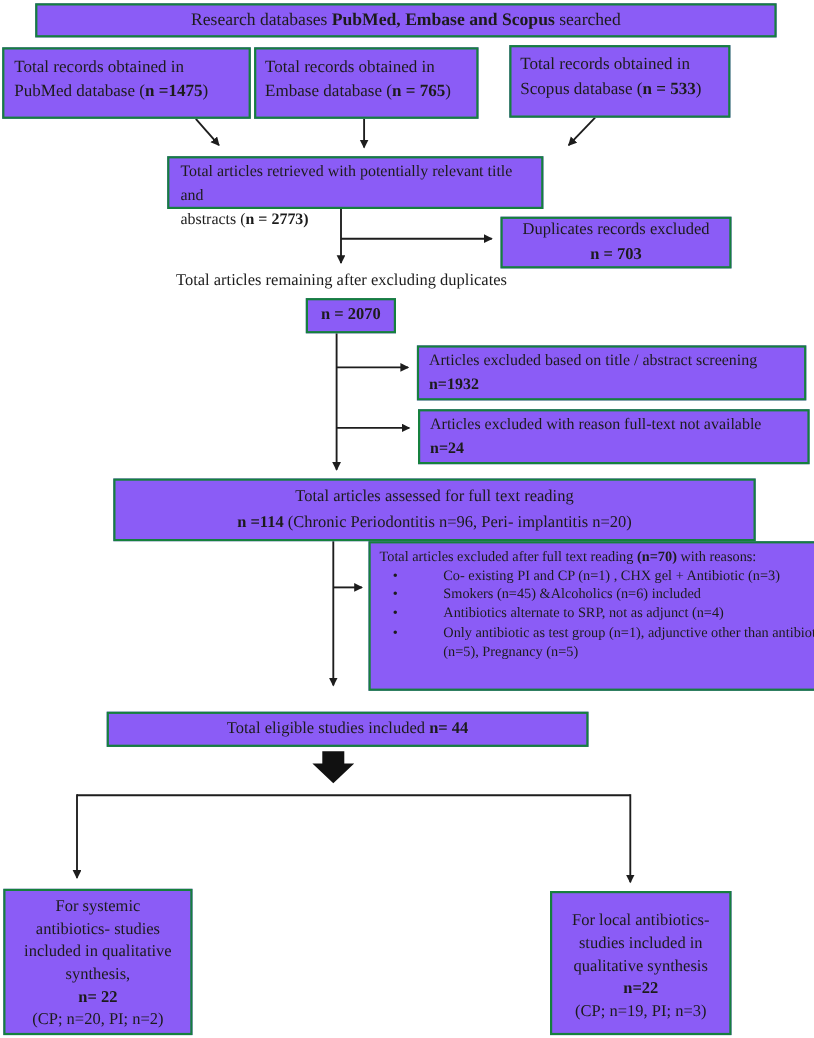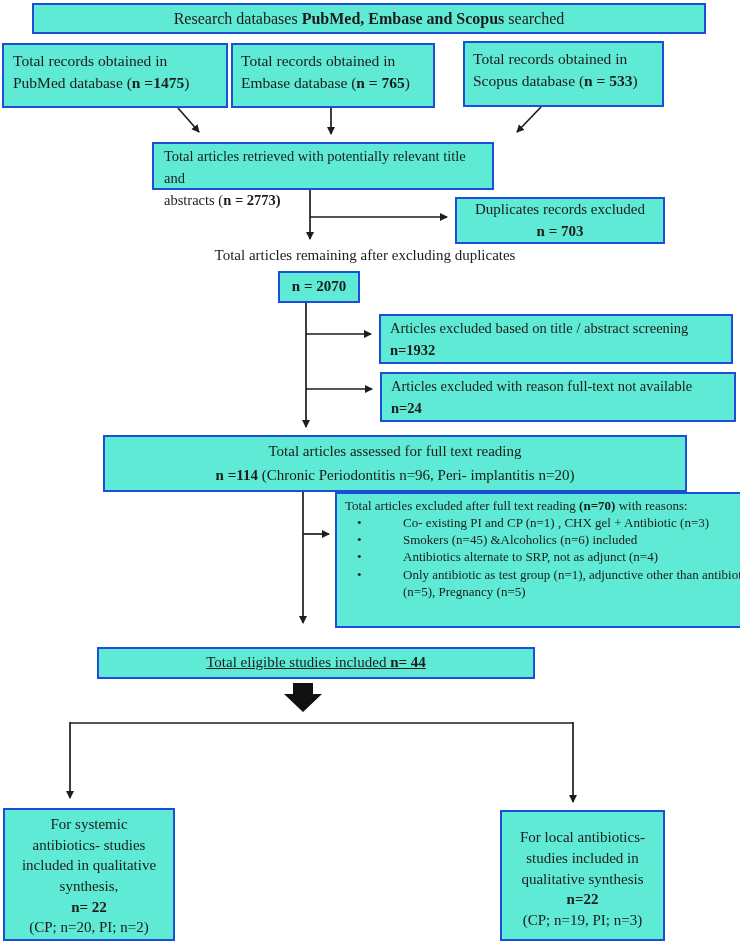--- a/index.html
+++ b/index.html
@@ -8,43 +8,43 @@
     width:740px; height:944px;
     background:#ffffff;
     font-family:"Liberation Serif","DejaVu Serif",serif;
     color:#1c1c1c;
     overflow:hidden;
   }
   #connectors { position:absolute; left:0; top:0; width:740px; height:944px; }
   .box {
     position:absolute;
     box-sizing:border-box;
-    border:2px solid #1d4ed8;
-    background:#5eead4;
+    border:2px solid #15803d;
+    background:#8b5cf6;
     line-height:1.45;
   }
   .flexc { display:flex; flex-direction:column; align-items:center; justify-content:center; text-align:center; }
   b { font-weight:bold; }
   .ln { display:block; }
 
   #header-box   { left:32px;  top:3px;   width:674px; height:31px; font-size:16px; }
   #pubmed-box   { left:2px;   top:43px;  width:226px; height:65px; font-size:15.5px; padding:5px 9px; }
   #embase-box   { left:231px; top:43px;  width:204px; height:65px; font-size:15.5px; padding:5px 8px; }
   #scopus-box   { left:463px; top:41px;  width:201px; height:66px; font-size:15.5px; padding:5px 8px; }
   #retrieved-box{ left:152px; top:142px; width:342px; height:48px; font-size:14.5px; padding:2px 10px; line-height:1.5; }
   #duplicates-box{ left:455px; top:197px; width:210px; height:47px; font-size:15px;justify-content:center; }
-  #remaining-text{ position:absolute; left:160px; top:247px; width:410px; text-align:center; font-size:15px; }
+  #remaining-text{ position:absolute; left:160px; top:247px; width:410px; text-align:left; font-size:15px; }
   #n2070-box    { left:278px; top:271px; width:82px;  height:32px; font-size:15px; }
   #screening-box{ left:379px; top:314px; width:354px; height:50px; font-size:14.5px; padding:2px 9px; line-height:1.5; }
   #fulltext-box { left:380px; top:372px; width:356px; height:50px; font-size:14.5px; padding:2px 9px; line-height:1.5; }
   #assessed-box { left:103px; top:435px; width:584px; height:57px; font-size:15px; line-height:1.55; }
   #reasons-box  { left:335px; top:492px; width:437px; height:136px; font-size:13px; padding:3px 8px 3px 8px; line-height:1.32; }
   .bullet-item  { position:relative; padding-left:58px; }
   .bullet-item::before { content:"\2022"; position:absolute; left:12px; }
-  #eligible-box { left:97px;  top:647px; width:438px; height:32px; font-size:15px;text-decoration:underline; }
+  #eligible-box { left:97px;  top:647px; width:438px; height:32px; font-size:15px; }
   #systemic-box { left:3px;   top:808px; width:172px; height:133px; font-size:15px; padding-top:3px; line-height:1.38; }
   #local-box    { left:500px; top:810px; width:165px; height:131px; font-size:15px; padding-top:7px; line-height:1.38; }
 </style>
 </head>
 <body>
 
 <div id="figure">
 
   <svg id="connectors" viewBox="0 0 740 944" xmlns="http://www.w3.org/2000/svg">
     <defs>

